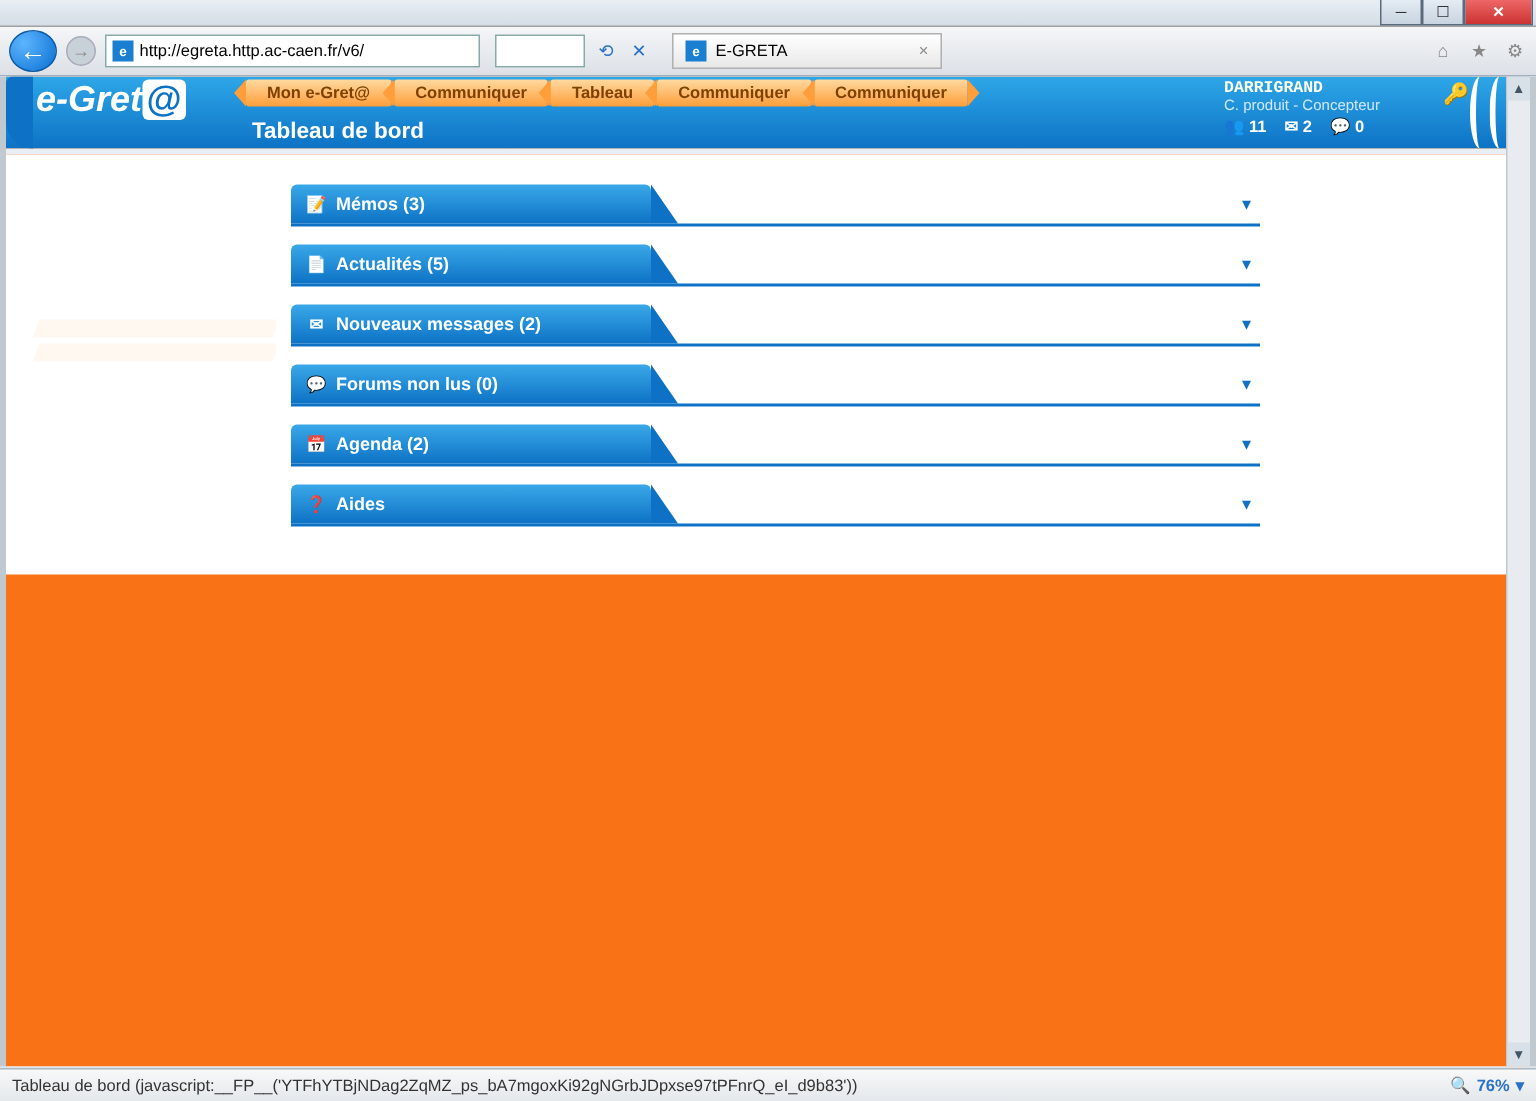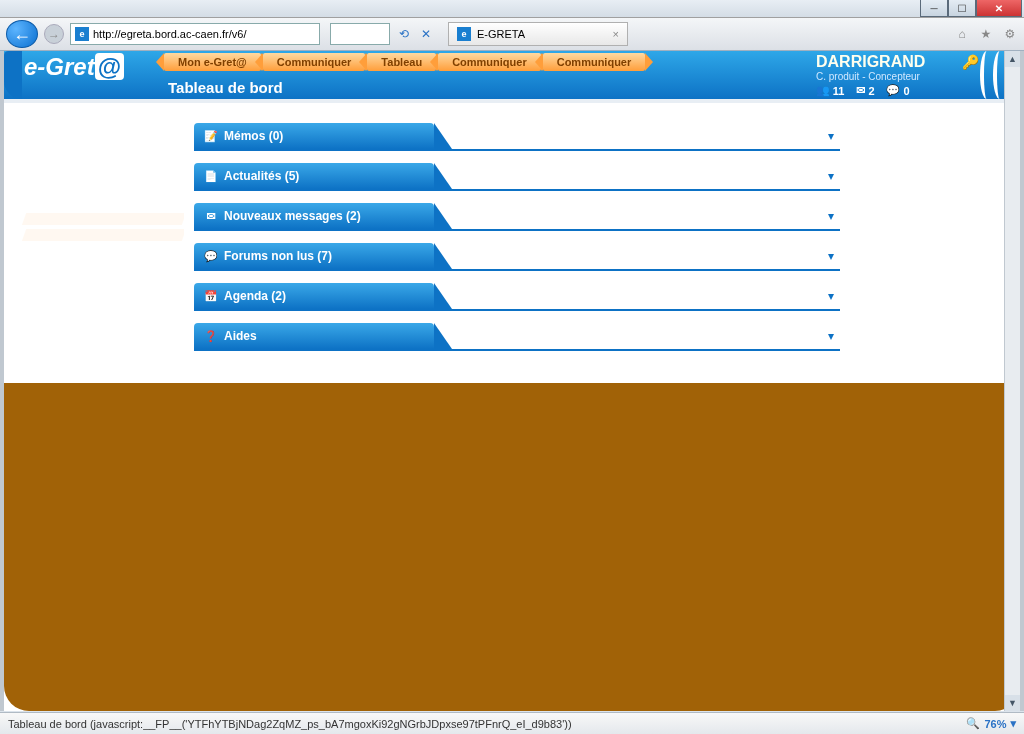--- a/index.html
+++ b/index.html
@@ -24,39 +24,39 @@
 
 .tab-strip { display:flex; align-items:center; margin-left:8px; }
 .tab { height:24px; border:1px solid #b0b0b0; background:linear-gradient(#fff,#e8e8e8); padding:0 8px; display:flex; align-items:center; gap:6px; font-size:11px; min-width:180px; position:relative; }
 .tab .favicon { width:14px; height:14px; background:#1a7fd0; color:#fff; font-size:9px; font-weight:bold; display:flex;align-items:center;justify-content:center; }
 .tab .close-x { margin-left:auto; color:#888; }
 .right-icons { margin-left:auto; display:flex; gap:8px; color:#888; }
 .right-icons span { width:16px; height:16px; display:flex;align-items:center;justify-content:center; }
 
 
 .viewport { position:relative; height: 660px; background:#fff; overflow:hidden; border-left:4px solid #c0c8d0; border-right:4px solid #c0c8d0; }
-.page { position:absolute; inset:0; background:#a16207;border-radius:25px; }
+.page { position:absolute; inset:0; background:#f97316; }
 .vscroll { position:absolute; right:0; top:0; bottom:0; width:16px; background:#e8ecf0; border-left:1px solid #c0c8d0; }
 .vscroll .arrow { height:16px; background:#d8e0e8; display:flex;align-items:center;justify-content:center; font-size:9px; color:#456; }
 .vscroll .track { position:absolute; top:16px; bottom:16px; left:0; right:0; }
 
 
 .app-header { height:52px; background: linear-gradient(#2ea7e8,#0d72c5); position:relative; color:#fff; border-bottom:4px solid #e8eef4; }
 .header-left-curve { position:absolute; left:0; top:0; width:18px; height:100%; background:#0d72c5; border-top-left-radius:10px; border-bottom-left-radius:40px; }
 .logo { position:absolute; left:20px; top:2px; font-size:24px; font-weight:bold; font-style:italic; }
 .logo .at { background:#fff; color:#0d72c5; border-radius:4px; padding:0 3px; font-style:normal; }
 .subtitle { position:absolute; left:164px; top:28px; font-size:15px; font-weight:bold; color:#fff; }
 
 .nav-tabs { position:absolute; left:160px; top:2px; display:flex; gap:2px; }
 .nav-tab { height:18px; padding:0 14px; background:linear-gradient(#ffd9a0,#ff9e3a); border-radius:2px; font-size:11px; font-weight:bold; color:#804000; display:flex;align-items:center;position:relative; }
 .nav-tab::before { content:""; position:absolute; left:-8px; top:0; border-top:9px solid transparent; border-bottom:9px solid transparent; border-right:8px solid #ff9e3a; }
 .nav-tab::after { content:""; position:absolute; right:-8px; top:0; border-top:9px solid transparent; border-bottom:9px solid transparent; border-left:8px solid #ff9e3a; }
 
 .user-block { position:absolute; right:24px; top:2px; width:180px; font-size:11px; }
-.user-name { font-weight:bold; color:#ffe; font-size:16px; }
+.user-name { font-weight:bold; color:#ffe; font-size:11px;font-family:Liberation Mono, monospace; }
 .user-role { color:#cfe8ff; font-size:10px; }
 .user-stats { display:flex; gap:12px; margin-top:2px; font-size:11px; font-weight:bold; }
 .user-stats .stat { display:flex; align-items:center; gap:3px; }
 .key-icon { position:absolute; right:40px; top:3px; color:#ffd24a; font-size:14px; }
 .arcs { position:absolute; right:0; top:0; bottom:0; width:40px; display:flex; }
 .arcs div { flex:1; border-left:4px solid #fff; border-radius:50% 0 0 50%; }
 
 
 .content { padding:20px 180px 20px 190px; background:#fff; position:relative; }
 .watermark { position:absolute; left:0; top:0; bottom:0; width:180px; opacity:0.05; overflow:hidden; }
@@ -82,21 +82,21 @@
     <div class="win-btn">☐</div>
     <div class="win-btn close">✕</div>
   </div>
 </div>
 
 <div class="browser-bar">
   <div class="nav-back">←</div>
   <div class="nav-fwd">→</div>
   <div class="url-box">
     <span class="favicon">e</span>
-    <span>http://egreta.bord.ac-caen.fr/v6/</span>
+    <span>http://egreta.http.ac-caen.fr/v6/</span>
   </div>
   <div class="search-box"></div>
   <div class="small-icons">
     <span>⟲</span>
     <span>✕</span>
   </div>
   <div class="tab-strip">
     <div class="tab">
       <span class="favicon">e</span>
       <span>E-GRETA</span>
@@ -165,21 +165,21 @@
     <div class="content">
       <div class="watermark">
         <div class="stripe"></div>
           <div class="stripe" style="margin-top:4px"></div>
       </div>
 
       <div class="panel">
         <div class="panel-row">
           <div class="panel-tab">
             <span class="panel-icon">📝</span>
-            <span>Mémos (0)</span>
+            <span>Mémos (3)</span>
           </div>
           <span class="panel-expand">▾</span>
         </div>
       </div>
 
       <div class="panel">
         <div class="panel-row">
           <div class="panel-tab">
             <span class="panel-icon">📄</span>
             <span>Actualités (5)</span>
@@ -195,21 +195,21 @@
             <span>Nouveaux messages (2)</span>
           </div>
           <span class="panel-expand">▾</span>
         </div>
       </div>
 
       <div class="panel">
         <div class="panel-row">
           <div class="panel-tab">
             <span class="panel-icon">💬</span>
-            <span>Forums non lus (7)</span>
+            <span>Forums non lus (0)</span>
           </div>
           <span class="panel-expand">▾</span>
         </div>
       </div>
 
       <div class="panel">
         <div class="panel-row">
           <div class="panel-tab">
             <span class="panel-icon">📅</span>
             <span>Agenda (2)</span>

